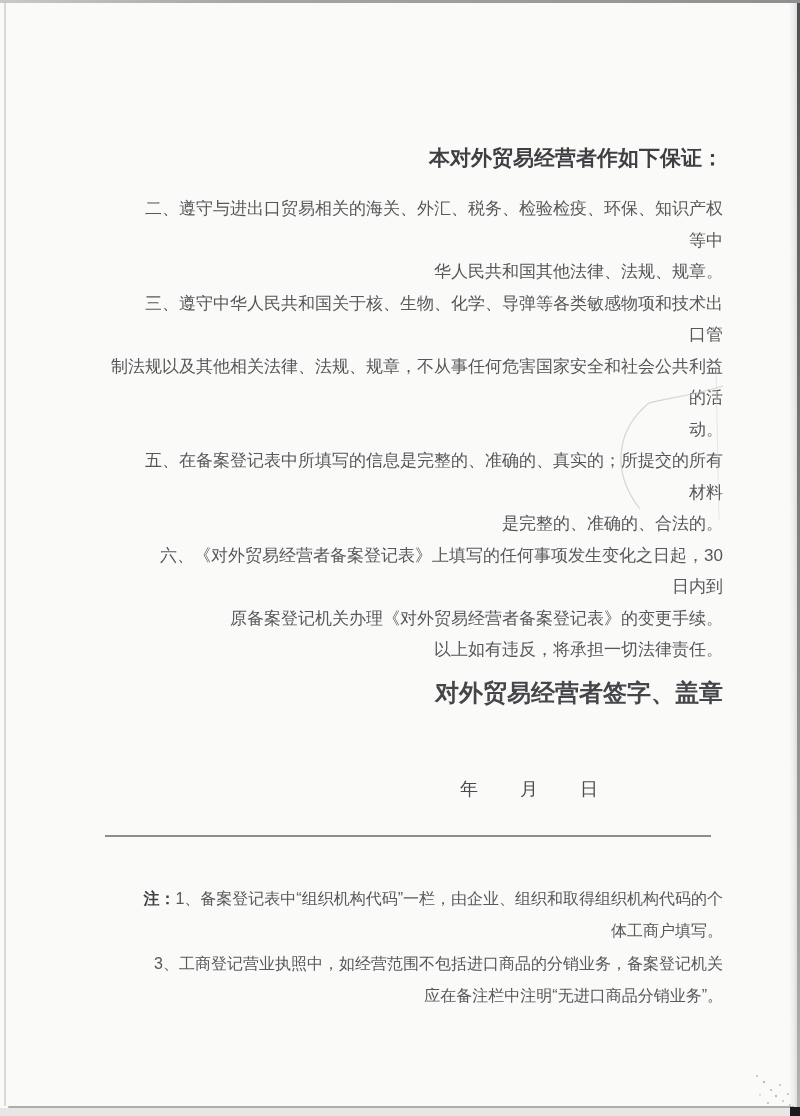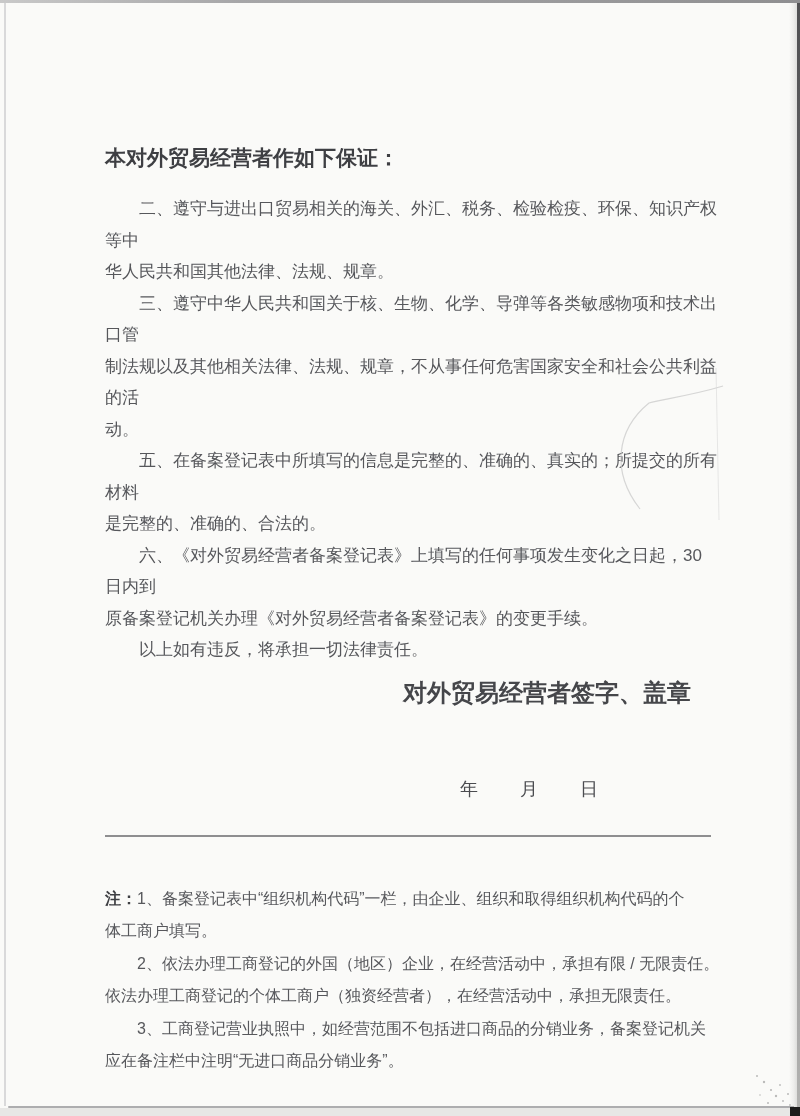--- a/index.html
+++ b/index.html
@@ -4,20 +4,21 @@
 <style>
   html, body { margin: 0; padding: 0; background: #ffffff; }
   .page {
     position: relative;
     width: 800px;
     height: 1116px;
     background: #fafaf8;
     overflow: hidden;
     font-family: "Liberation Sans", "DejaVu Sans", sans-serif;
     color: #56575b;
+    text-align: right;
   }
   .content {
     position: absolute;
     left: 105px;
     top: 145px;
     width: 618px;
   }
   .title {
     margin: 0 0 22px 0;
     font-size: 21px;
@@ -122,22 +123,20 @@
       <span>年</span>
       <span>月</span>
       <span>日</span>
     </div>
 
     <hr class="divider">
 
     <div class="notes">
       <p class="note"><span class="note-label">注：</span><span>1、备案登记表中“组织机构代码”一栏，由企业、组织和取得组织机构代码的个
 体工商户填写。</span></p>
-      <p class="note indent">2、依法办理工商登记的外国（地区）企业，在经营活动中，承担有限 / 无限责任。
-依法办理工商登记的个体工商户（独资经营者），在经营活动中，承担无限责任。</p>
       <p class="note indent">3、工商登记营业执照中，如经营范围不包括进口商品的分销业务，备案登记机关
 应在备注栏中注明“无进口商品分销业务”。</p>
     </div>
   </div>
 
   <svg class="artifacts" width="800" height="1116" viewBox="0 0 800 1116" xmlns="http://www.w3.org/2000/svg">
     <path d="M 723 386 C 690 396 662 399 649 403 C 616 430 611 472 640 509" fill="none" stroke="#c9c9c9" stroke-width="1.2" opacity="0.75"></path>
     <path d="M 716 368 L 719 520" fill="none" stroke="#d8d8d8" stroke-width="1" opacity="0.6"></path>
     <g fill="#9f9f9f" opacity="0.7">
       <circle cx="757" cy="1076" r="1"></circle>

